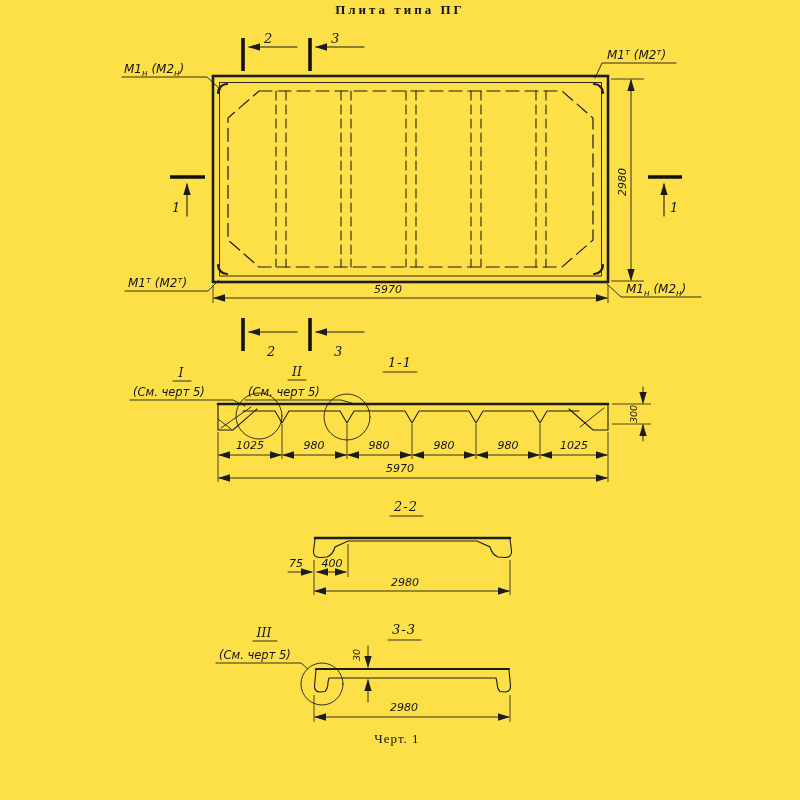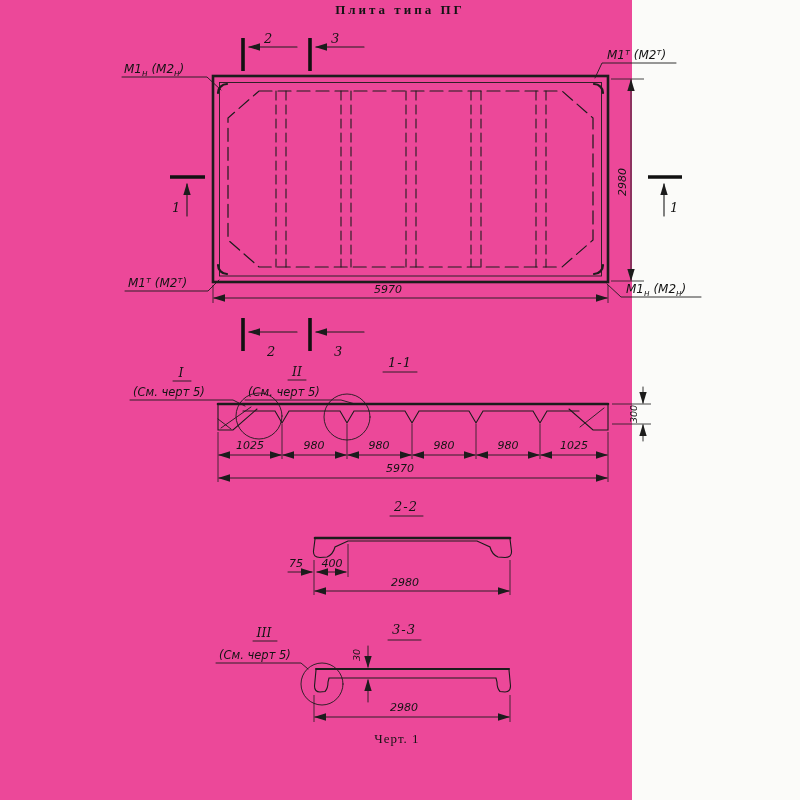--- a/index.html
+++ b/index.html
@@ -1,16 +1,16 @@
 <!DOCTYPE html>
 <html><head>
 <meta charset="utf-8">
 <style>
   html,body{margin:0;padding:0;background:#fbfbf9;}
-  .page{width:632px;height:800px;position:relative;background:#ec4899;}
+  .page{width:800px;height:800px;position:relative;background:#fde047;}
   svg{display:block;}
   .ln{stroke:#1c1c1c;fill:none;stroke-width:1.1;stroke-linecap:round;}
   .thick{stroke-width:2.6;}
   .med{stroke-width:2.2;}
   .thin{stroke-width:.9;}
   .dash{stroke-dasharray:13 6;stroke-width:1.2;}
   .dashsm{stroke-dasharray:9 5;stroke-width:1.05;}
   .tick{stroke:#111;stroke-width:3.6;}
   .wit{stroke:#1c1c1c;stroke-width:.8;fill:none;}
   text{fill:#141414;}

